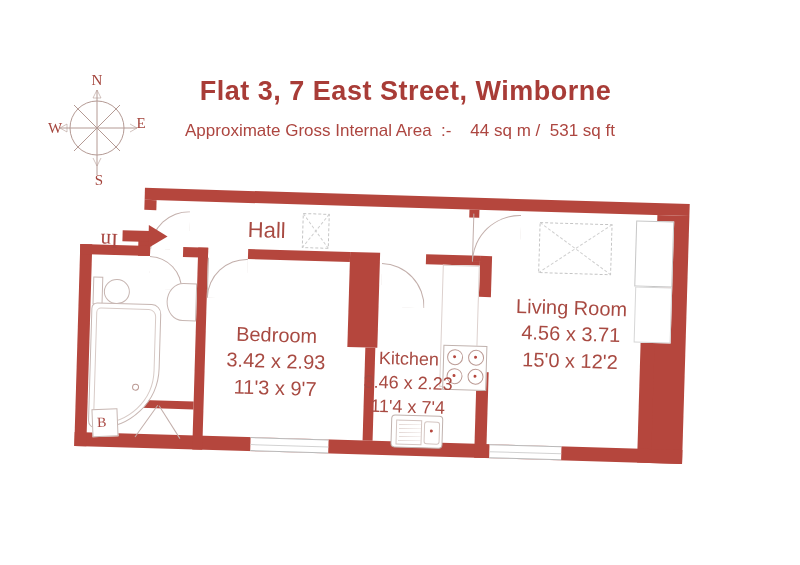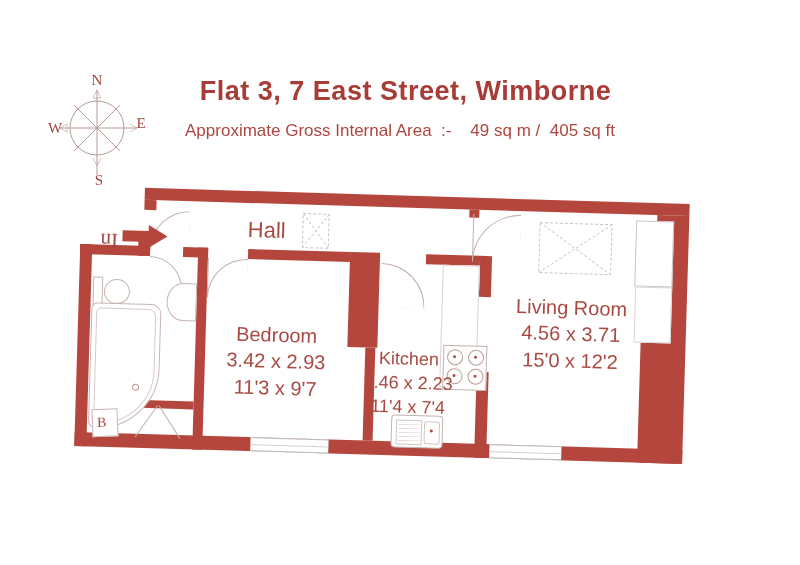--- a/index.html
+++ b/index.html
@@ -38,21 +38,21 @@
   .arrow-head{position:absolute;left:68px;top:37px;width:0;height:0;
               border-top:11px solid transparent;border-bottom:12px solid transparent;border-left:19px solid #b5463d;}
   .blabel{position:absolute;color:#a8453f;font-family:"Liberation Serif",serif;font-size:14px;}
 </style>
 </head>
 <body>
 
 <div id="page">
 
   <div class="ttl">Flat 3, 7 East Street, Wimborne</div>
-  <div class="sub">Approximate Gross Internal Area  :-    49 sq m /  405 sq ft</div>
+  <div class="sub">Approximate Gross Internal Area  :-    44 sq m /  531 sq ft</div>
 
   <div class="compass">
     <svg width="128" height="140" viewBox="0 0 128 140">
       <g stroke="#b49a94" stroke-width="1" fill="none">
         <circle cx="61" cy="70" r="27"></circle>
         <line x1="61" y1="32" x2="61" y2="117"></line>
         <line x1="24" y1="70" x2="101" y2="70"></line>
         <line x1="38" y1="47" x2="84" y2="93"></line>
         <line x1="84" y1="47" x2="38" y2="93"></line>
         <path d="M57 40 L61 32 L65 40 Z M57 100 L61 108 L65 100" stroke-width="0.6"></path>

